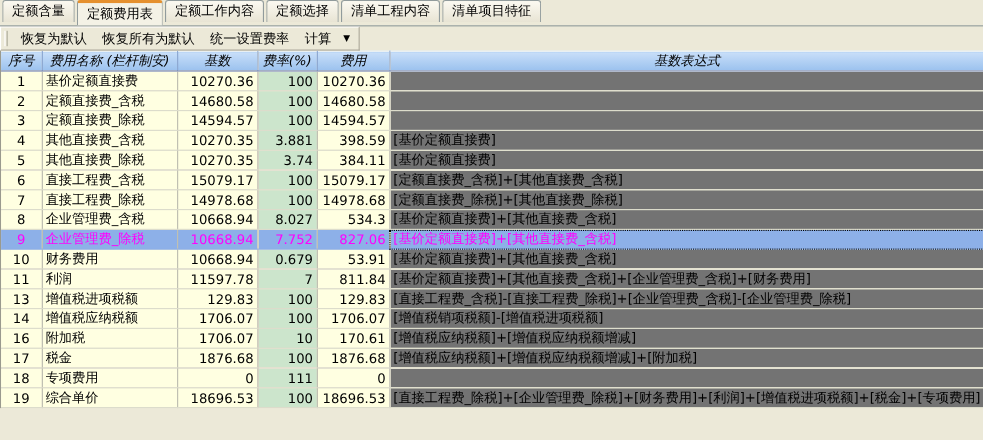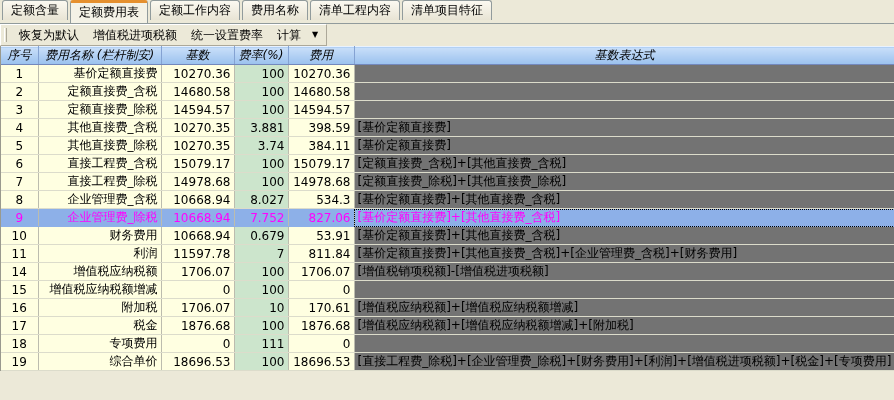--- a/index.html
+++ b/index.html
@@ -54,45 +54,45 @@
     background:linear-gradient(#C9DFF9,#9AC1EE);
     border-right:1px solid #84A2D2; border-bottom:1px solid #7388BC; border-top:1px solid #E8F2FF;
     padding:0 2px; white-space:nowrap; overflow:hidden; cursor:default;font-style:italic;
   }
   .grid td {
     height:17px; padding:0 3px; white-space:nowrap; overflow:hidden;
     border-right:1px solid #BCBCAE; border-bottom:1px solid #DCDCCB;
     cursor:default;
   }
   td.c-no   { text-align:center; background:#FFFFE1; }
-  td.c-name { text-align:right;   background:#FFFFE1; }
+  td.c-name { text-align:left;   background:#FFFFE1; }
   td.c-base { text-align:right;  background:#FFFFE1; }
   td.c-rate { text-align:right;  background:#CCE5CC; }
   td.c-fee  { text-align:right;  background:#FFFFE1; }
   td.c-expr { text-align:left;   background:#737373; }
   tr.selected td { background:#8DB0E8; color:#FF00FF; border-bottom-color:#8DB0E8; }
   tr.selected td.c-expr { outline:1px dotted #000; outline-offset:-1px; }
 </style>
 </head>
 <body>
 
 <div class="tabbar">
   <div class="tab">定额含量</div>
   <div class="tab active">定额费用表</div>
   <div class="tab">定额工作内容</div>
-  <div class="tab">费用名称</div>
+  <div class="tab">定额选择</div>
   <div class="tab">清单工程内容</div>
   <div class="tab">清单项目特征</div>
 </div>
 
 <div class="toolbar">
   <div class="toolbar-group">
     <div class="grip"></div>
     <div class="tbtn">恢复为默认</div>
-    <div class="tbtn">增值税进项税额</div>
+    <div class="tbtn">恢复所有为默认</div>
     <div class="tbtn">统一设置费率</div>
     <div class="tbtn">计算</div>
     <div class="dd-arrow">▼</div>
   </div>
 </div>
 
 <div class="grid-wrap">
   <table class="grid">
     <colgroup>
       <col style="width:37px">
@@ -195,34 +195,34 @@
         </tr>
         <tr>
           <td class="c-no">11</td>
           <td class="c-name">利润</td>
           <td class="c-base">11597.78</td>
           <td class="c-rate">7</td>
           <td class="c-fee">811.84</td>
           <td class="c-expr">[基价定额直接费]+[其他直接费_含税]+[企业管理费_含税]+[财务费用]</td>
         </tr>
         <tr>
+          <td class="c-no">13</td>
+          <td class="c-name">增值税进项税额</td>
+          <td class="c-base">129.83</td>
+          <td class="c-rate">100</td>
+          <td class="c-fee">129.83</td>
+          <td class="c-expr">[直接工程费_含税]-[直接工程费_除税]+[企业管理费_含税]-[企业管理费_除税]</td>
+        </tr>
+        <tr>
           <td class="c-no">14</td>
           <td class="c-name">增值税应纳税额</td>
           <td class="c-base">1706.07</td>
           <td class="c-rate">100</td>
           <td class="c-fee">1706.07</td>
           <td class="c-expr">[增值税销项税额]-[增值税进项税额]</td>
-        </tr>
-        <tr>
-          <td class="c-no">15</td>
-          <td class="c-name">增值税应纳税额增减</td>
-          <td class="c-base">0</td>
-          <td class="c-rate">100</td>
-          <td class="c-fee">0</td>
-          <td class="c-expr"></td>
         </tr>
         <tr>
           <td class="c-no">16</td>
           <td class="c-name">附加税</td>
           <td class="c-base">1706.07</td>
           <td class="c-rate">10</td>
           <td class="c-fee">170.61</td>
           <td class="c-expr">[增值税应纳税额]+[增值税应纳税额增减]</td>
         </tr>
         <tr>

